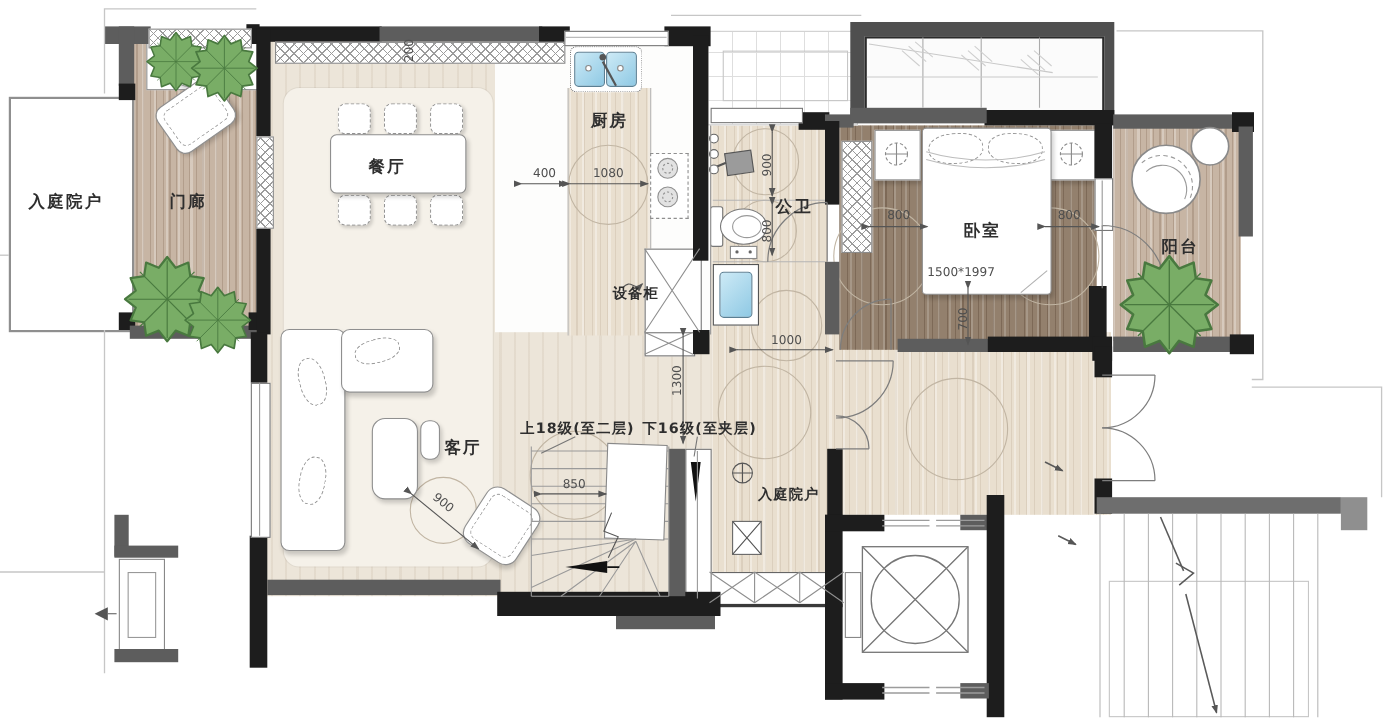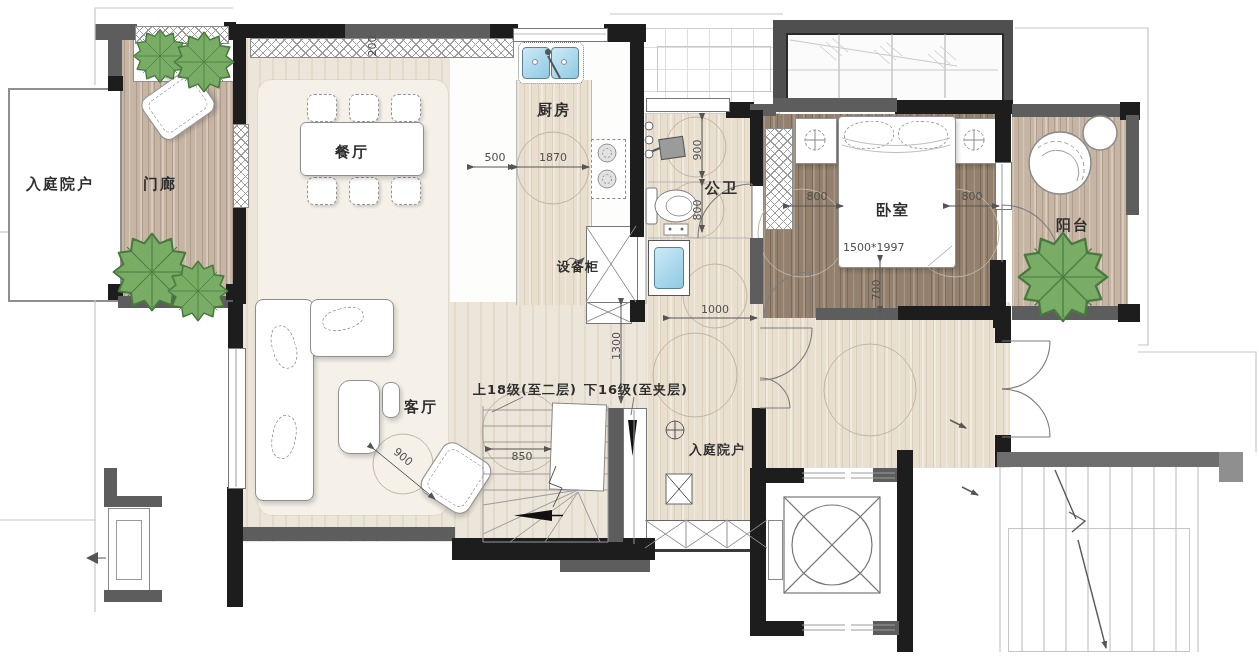--- a/index.html
+++ b/index.html
@@ -376,39 +376,39 @@
     <g>
       <use href="#tree" transform="translate(160,56) scale(0.55)"></use>
       <use href="#tree" transform="translate(204,62) scale(0.62)"></use>
       <use href="#tree" transform="translate(152,272) scale(0.80)"></use>
       <use href="#tree" transform="translate(198,291) scale(0.62)"></use>
       <use href="#tree" transform="translate(1063,277) scale(0.92)"></use>
     </g>
   </svg>
 
   <span class="lbl" style="left:60px;top:184px">入庭院户</span>
-  <span class="lbl" style="left:160px;top:184px">门廊</span>
+  <span class="lbl" style="left:171px;top:184px">门廊</span>
   <span class="lbl" style="left:352px;top:152px">餐厅</span>
   <span class="lbl" style="left:554px;top:110px">厨房</span>
   <span class="lbl s" style="left:578px;top:267px">设备柜</span>
   <span class="lbl" style="left:722px;top:188px">公卫</span>
   <span class="lbl" style="left:893px;top:210px">卧室</span>
   <span class="lbl" style="left:1073px;top:225px">阳台</span>
   <span class="lbl" style="left:421px;top:407px">客厅</span>
   <span class="lbl s" style="left:717px;top:450px">入庭院户</span>
   <span class="lbl s" style="left:525px;top:390px">上18级(至二层)</span>
   <span class="lbl s" style="left:636px;top:390px">下16级(至夹层)</span>
   <span class="dim plain" style="left:843px;top:241px">1500*1997</span>
 
   <span class="dim v" style="left:372px;top:46px">200</span>
-  <span class="dim" style="left:495px;top:157px">500</span>
-  <span class="dim" style="left:553px;top:157px">1870</span>
+  <span class="dim" style="left:495px;top:157px">400</span>
+  <span class="dim" style="left:553px;top:157px">1080</span>
   <span class="dim v" style="left:697px;top:150px">900</span>
   <span class="dim v" style="left:697px;top:210px">800</span>
   <span class="dim" style="left:715px;top:309px">1000</span>
   <span class="dim" style="left:817px;top:196px">800</span>
   <span class="dim" style="left:972px;top:196px">800</span>
   <span class="dim v" style="left:876px;top:290px">700</span>
-  <span class="dim" style="left:522px;top:456px">850</span>
+  <span class="dim" style="left:522px;top:440px">850</span>
   <span class="dim v" style="left:616px;top:346px">1300</span>
   <span class="dim d" style="left:403px;top:457px">900</span>
 
 </div>
 
 </body></html>

